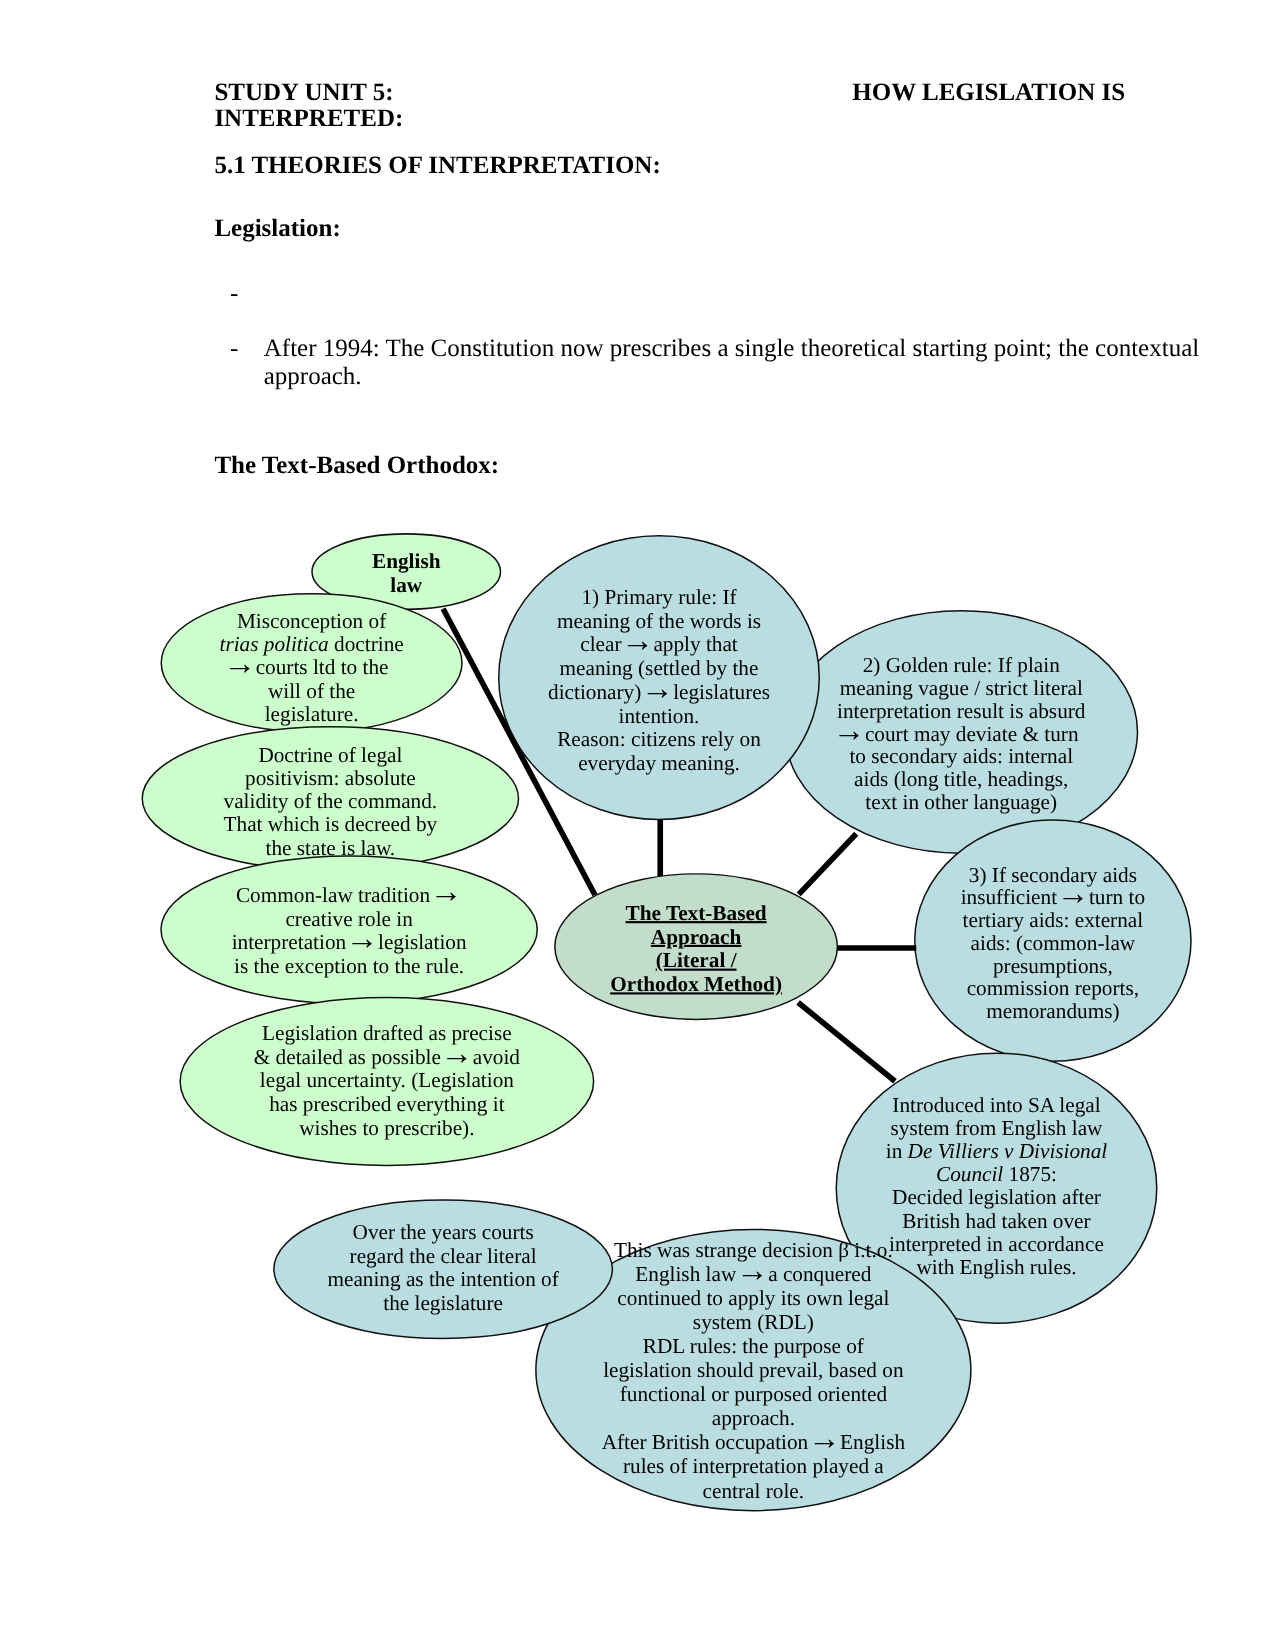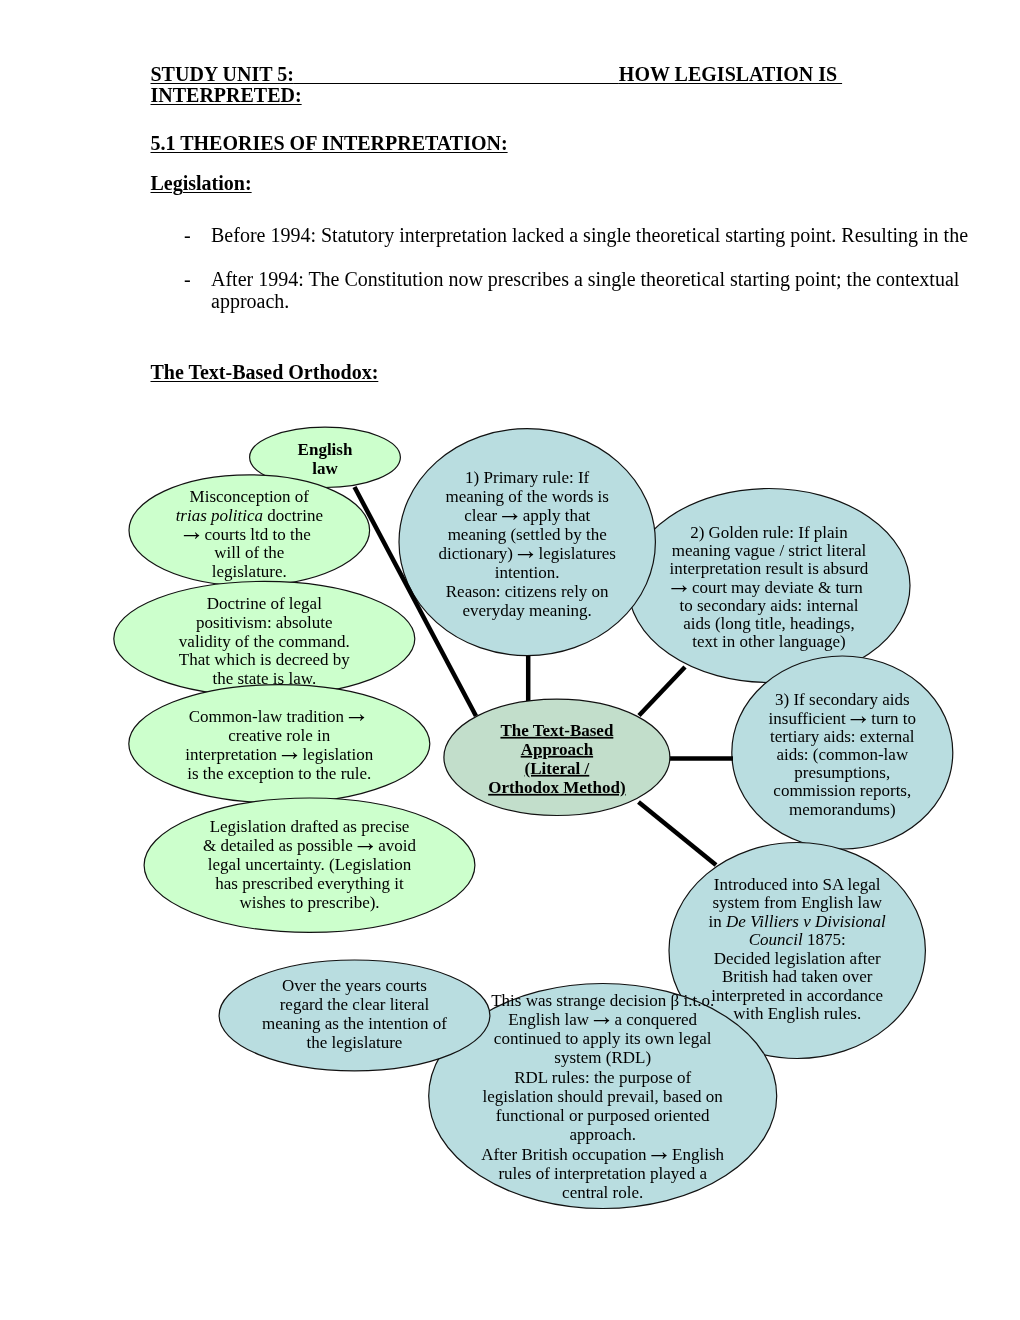--- a/index.html
+++ b/index.html
@@ -2,21 +2,21 @@
 <html><head>
 <meta charset="utf-8">
 <title>Study Unit 5</title>
 <style>
   html,body{margin:0;padding:0;}
   body{width:1020px;height:1320px;background:#ffffff;
        font-family:"Liberation Serif","DejaVu Serif",serif;color:#000;overflow:hidden;}
   #page{position:relative;width:1020px;height:1320px;background:#fff;}
   .tl{position:absolute;font-size:20px;line-height:20px;white-space:pre;}
   .b{font-weight:bold;}
-  .u{text-decoration:underline;text-underline-offset:2.1px;text-decoration-thickness:1.1px;}
+  .u{text-underline-offset:2.1px;text-decoration-thickness:1.1px;margin-left:21px;}
   svg.diag{position:absolute;left:0;top:0;width:1020px;height:1320px;}
   .ell{stroke:#111;stroke-width:1.2;}
   .conn{stroke:#000;stroke-width:4.5;fill:none;}
   .et{font-family:"Liberation Serif","DejaVu Serif",serif;font-size:17px;text-anchor:middle;fill:#000;}
   .etb{font-weight:bold;}
   .uline{text-decoration:underline;text-decoration-skip-ink:none;text-decoration-thickness:1.3px;text-underline-offset:1.4px;}
   .it{font-style:italic;}
   .arw{font-size:26px;}
 </style>
 </head>
@@ -139,21 +139,20 @@
   </g>
   <g>
    <text class="et etb uline" x="556.9" y="735.9">The Text-Based</text>
    <text class="et etb uline" x="556.9" y="754.9">Approach</text>
    <text class="et etb uline" x="556.9" y="773.9">(Literal /</text>
    <text class="et etb uline" x="556.9" y="792.9">Orthodox Method)</text>
   </g>
 </svg>
  <div class="tl b" style="left:150.5px;top:63.5px;"><span class="u">STUDY UNIT 5:</span><span class="u tabfill">&nbsp;&nbsp;&nbsp;&nbsp;&nbsp;&nbsp;&nbsp;&nbsp;&nbsp;&nbsp;&nbsp;&nbsp;&nbsp;&nbsp;&nbsp;&nbsp;&nbsp;&nbsp;&nbsp;&nbsp;&nbsp;&nbsp;&nbsp;&nbsp;&nbsp;&nbsp;&nbsp;&nbsp;&nbsp;&nbsp;&nbsp;&nbsp;&nbsp;&nbsp;&nbsp;&nbsp;&nbsp;&nbsp;&nbsp;&nbsp;&nbsp;&nbsp;&nbsp;&nbsp;&nbsp;&nbsp;&nbsp;&nbsp;&nbsp;&nbsp;&nbsp;&nbsp;&nbsp;&nbsp;&nbsp;&nbsp;&nbsp;&nbsp;&nbsp;&nbsp;&nbsp;&nbsp;&nbsp;&nbsp;&nbsp;</span><span class="u">HOW LEGISLATION IS </span></div>
  <div class="tl b" style="left:150.5px;top:85.1px;"><span class="u">INTERPRETED:</span></div>
- <div class="tl b" style="left:150.5px;top:133px;"><span class="u">5.1 THEORIES OF INTERPRETATION:</span></div>
+ <div class="tl b" style="left:150.5px;top:122px;"><span class="u">5.1 THEORIES OF INTERPRETATION:</span></div>
  <div class="tl b" style="left:150.5px;top:172.7px;"><span class="u">Legislation:</span></div>
  <div class="tl" style="left:184px;top:224.8px;"><span>-</span></div>
- <div class="tl" style="left:211px;top:224.8px;"><span>Before 1994: Statutory interpretation lacked a single theoretical starting point. Resulting in the</span></div>
  <div class="tl" style="left:184px;top:269.3px;"><span>-</span></div>
  <div class="tl" style="left:211px;top:269.3px;"><span>After 1994: The Constitution now prescribes a single theoretical starting point; the contextual</span></div>
  <div class="tl" style="left:211px;top:291.1px;"><span>approach.</span></div>
  <div class="tl b" style="left:150.5px;top:362.4px;"><span class="u">The Text-Based Orthodox:</span></div>
 </div>
 
 </body></html>

